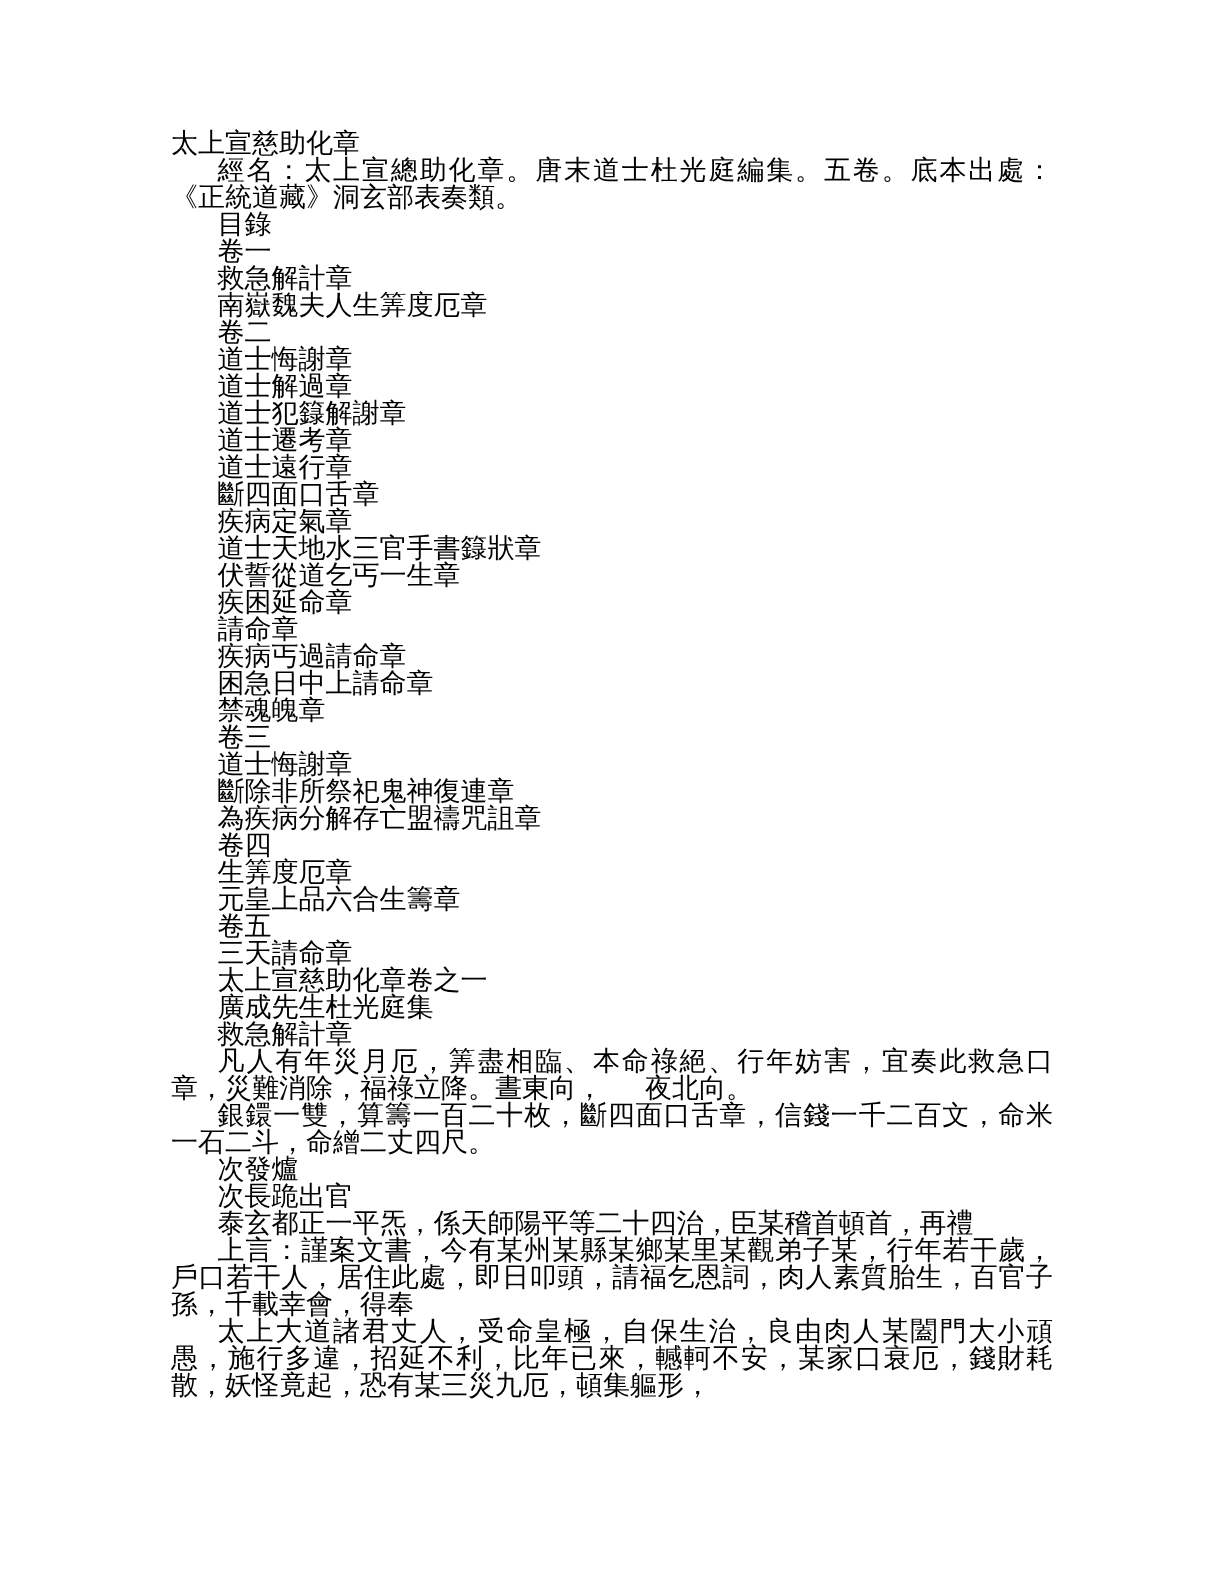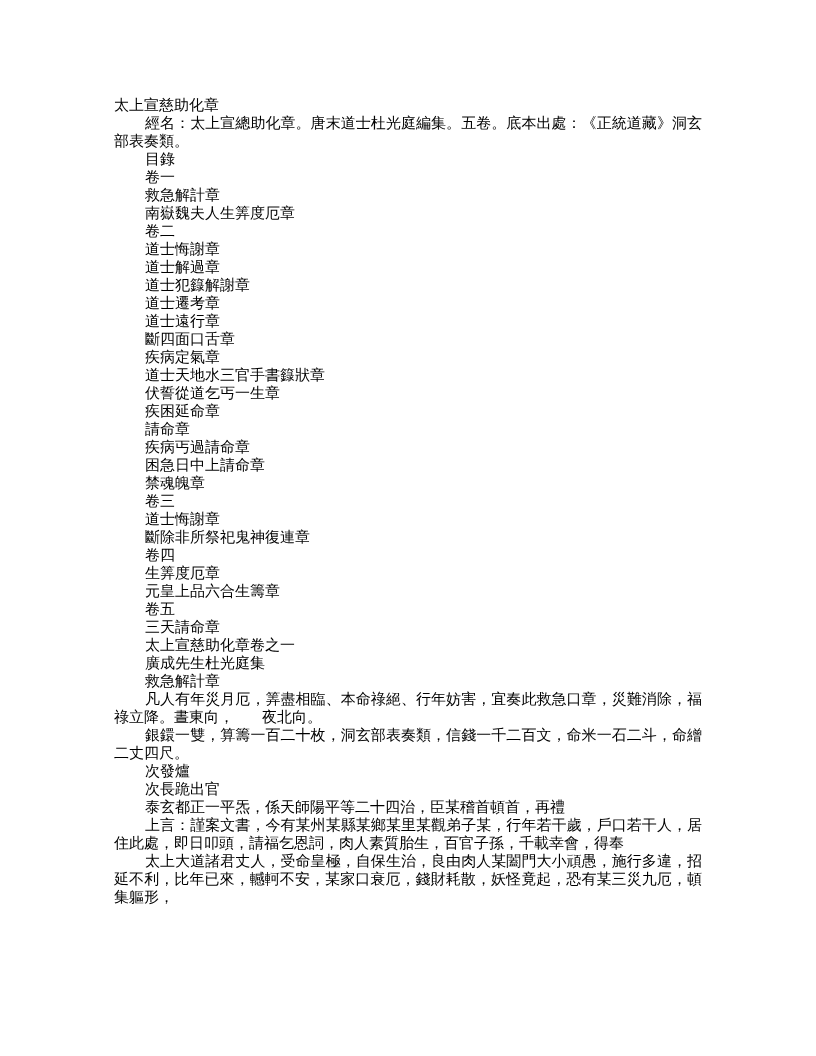--- a/index.html
+++ b/index.html
@@ -1,23 +1,23 @@
 <!DOCTYPE html>
 <html><head>
 <meta charset="utf-8">
 <style>
   html, body { margin: 0; padding: 0; background: #ffffff; }
   body { width: 816px; height: 1056px; position: relative; overflow: hidden; }
   .page {
     position: absolute;
     left: 114px;
-    top: 96px;
+    top: 87px;
     width: 588px;
     font-family: "DejaVu Serif", "Liberation Serif", serif;
-    font-size: 15px;
+    font-size: 18px;
     line-height: 18px;
     color: #000000;
   }
   .line { margin: 0; padding: 0; white-space: normal; word-break: break-all; text-align: justify; text-align-last: left; }
   .indent { text-indent: 31px; }
   .gap { display: inline-block; width: 28px; }
 </style>
 </head>
 <body>
 
@@ -40,29 +40,30 @@
     <p class="line indent">道士天地水三官手書籙狀章</p>
     <p class="line indent">伏誓從道乞丐一生章</p>
     <p class="line indent">疾困延命章</p>
     <p class="line indent">請命章</p>
     <p class="line indent">疾病丐過請命章</p>
     <p class="line indent">困急日中上請命章</p>
     <p class="line indent">禁魂魄章</p>
     <p class="line indent">卷三</p>
     <p class="line indent">道士悔謝章</p>
     <p class="line indent">斷除非所祭祀鬼神復連章</p>
+    <p class="line indent">為疾病分解存亡盟禱咒詛章</p>
     <p class="line indent">卷四</p>
     <p class="line indent">生筭度厄章</p>
     <p class="line indent">元皇上品六合生籌章</p>
     <p class="line indent">卷五</p>
     <p class="line indent">三天請命章</p>
   </div>
   <p class="line indent">太上宣慈助化章卷之一</p>
   <p class="line indent">廣成先生杜光庭集</p>
   <p class="line indent">救急解計章</p>
   <p class="line indent"><span>凡人有年災月厄，筭盡相臨、本命祿絕、行年妨害，宜奏此救急口章，災難消除，福祿立降。晝東向，</span><span class="gap"></span><span>夜北向。</span></p>
-  <p class="line indent">銀鐶一雙，算籌一百二十枚，洞玄部表奏類，信錢一千二百文，命米一石二斗，命繒二丈四尺。</p>
+  <p class="line indent">銀鐶一雙，算籌一百二十枚，斷四面口舌章，信錢一千二百文，命米一石二斗，命繒二丈四尺。</p>
   <p class="line indent">次發爐</p>
   <p class="line indent">次長跪出官</p>
   <p class="line indent">泰玄都正一平炁，係天師陽平等二十四治，臣某稽首頓首，再禮</p>
   <p class="line indent">上言：謹案文書，今有某州某縣某鄉某里某觀弟子某，行年若干歲，戶口若干人，居住此處，即日叩頭，請福乞恩詞，肉人素質胎生，百官子孫，千載幸會，得奉</p>
   <p class="line indent">太上大道諸君丈人，受命皇極，自保生治，良由肉人某闔門大小頑愚，施行多違，招延不利，比年已來，轗軻不安，某家口衰厄，錢財耗散，妖怪竟起，恐有某三災九厄，頓集軀形，</p>
 </div>
 
 </body></html>

